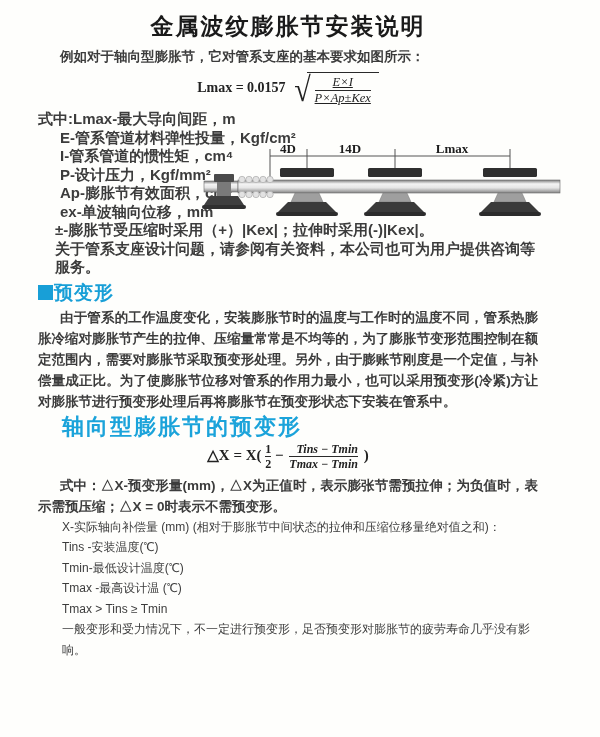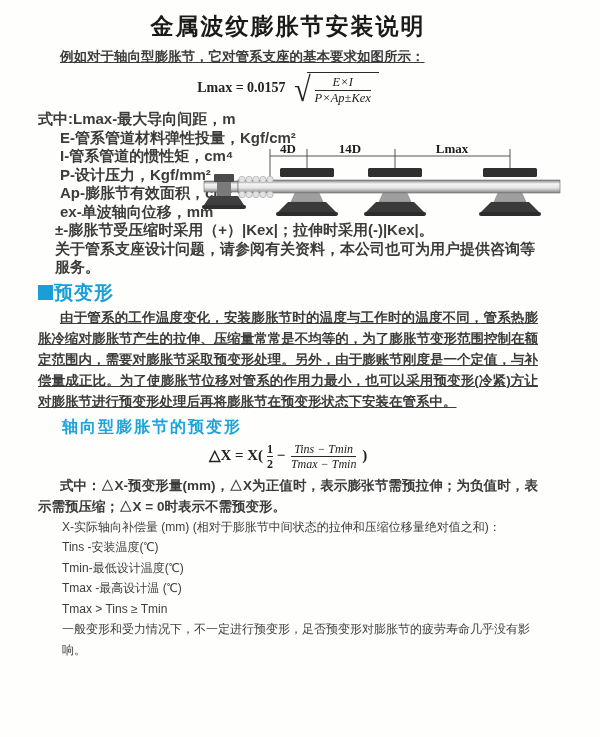--- a/index.html
+++ b/index.html
@@ -14,21 +14,21 @@
   h1.title{
     text-align:center;font-size:23px;font-weight:700;color:#1a1a1a;
     letter-spacing:2px;margin:0 0 6px 0;line-height:28px;
   }
 
   .para{
     font-size:13.5px;font-weight:600;line-height:22px;margin:0;
     text-align:justify;color:#3c3c3c;
   }
   .support-p{text-indent:46px;}
-  .indent2{text-indent:22px;text-decoration:underline;}
+  .indent2{text-indent:22px;}
 
   .sec-inline{color:#189fd7;font-size:19px;font-weight:700;letter-spacing:1px;}
   .sq{
     display:inline-block;width:15px;height:15px;background:#189fd7;
     margin-right:1px;vertical-align:-1px;
   }
 
   .formula-row{
     text-align:center;font-family:"Liberation Serif",serif;color:#222;
     margin:4px 0 4px 0;
@@ -36,48 +36,48 @@
   .f1{font-size:14px;}
   .f1 .prefix{font-weight:700;}
   .sqrt-wrap{display:inline-flex;align-items:center;margin-left:5px;vertical-align:middle;}
   .rad-glyph{font-size:30px;line-height:30px;font-weight:400;margin-right:-4px;transform:scaleY(1.15);}
   .radicand{border-top:1.6px solid #2a2a2a;padding:2px 8px 0 8px;}
   .vfrac{
     display:inline-flex;flex-direction:column;text-align:center;
     font-size:12.5px;line-height:15px;vertical-align:middle;
   }
   .vfrac .den{border-top:1.3px solid #2a2a2a;}
-  .ital{font-style:italic;}
+  .ital{font-style:italic;text-decoration:underline;}
 
   .defs-wrap{position:relative;margin-top:2px;}
   .def-line{font-size:15px;font-weight:600;line-height:18.5px;white-space:nowrap;}
   .ind{padding-left:22px;}
   .note-ind{padding-left:17px;white-space:normal;}
 
   .diagram-svg{position:absolute;top:32px;right:-24px;}
 
   .sec-title{
     color:#189fd7;font-size:19px;font-weight:700;letter-spacing:1px;
     margin:4px 0 2px 0;line-height:24px;
   }
   .sub-title{
-    color:#1ba3da;font-size:16px;font-weight:700;letter-spacing:2px;
+    color:#1ba3da;font-size:22px;font-weight:700;letter-spacing:2px;
     margin:4px 0 2px 0;line-height:22px;
   }
   .sub-axial{padding-left:24px;}
   .sub-lateral{margin-left:-10px;}
 
   .body-p{line-height:21px;}
   .expl-p{line-height:21px;text-indent:22px;}
   .ax-line{font-size:12px;font-weight:400;line-height:20.5px;padding-left:24px;}
 
   .f2,.f3{font-size:15px;font-weight:700;}
   .bigparen{font-size:25px;font-weight:400;vertical-align:-4px;line-height:0;}
   .f2 .vfrac,.f3 .vfrac{font-size:12px;line-height:14px;font-weight:700;}
-  .f2 .tfrac{font-weight:400;font-style:italic;padding:0 2px;}
+  .f2 .tfrac{font-weight:700;font-style:italic;padding:0 2px;align-items:flex-end;}
 </style>
 </head>
 <body>
 
 <div class="page">
 
   <h1 class="title">金属波纹膨胀节安装说明</h1>
 
 
   <p class="para indent2">例如对于轴向型膨胀节，它对管系支座的基本要求如图所示：</p>

